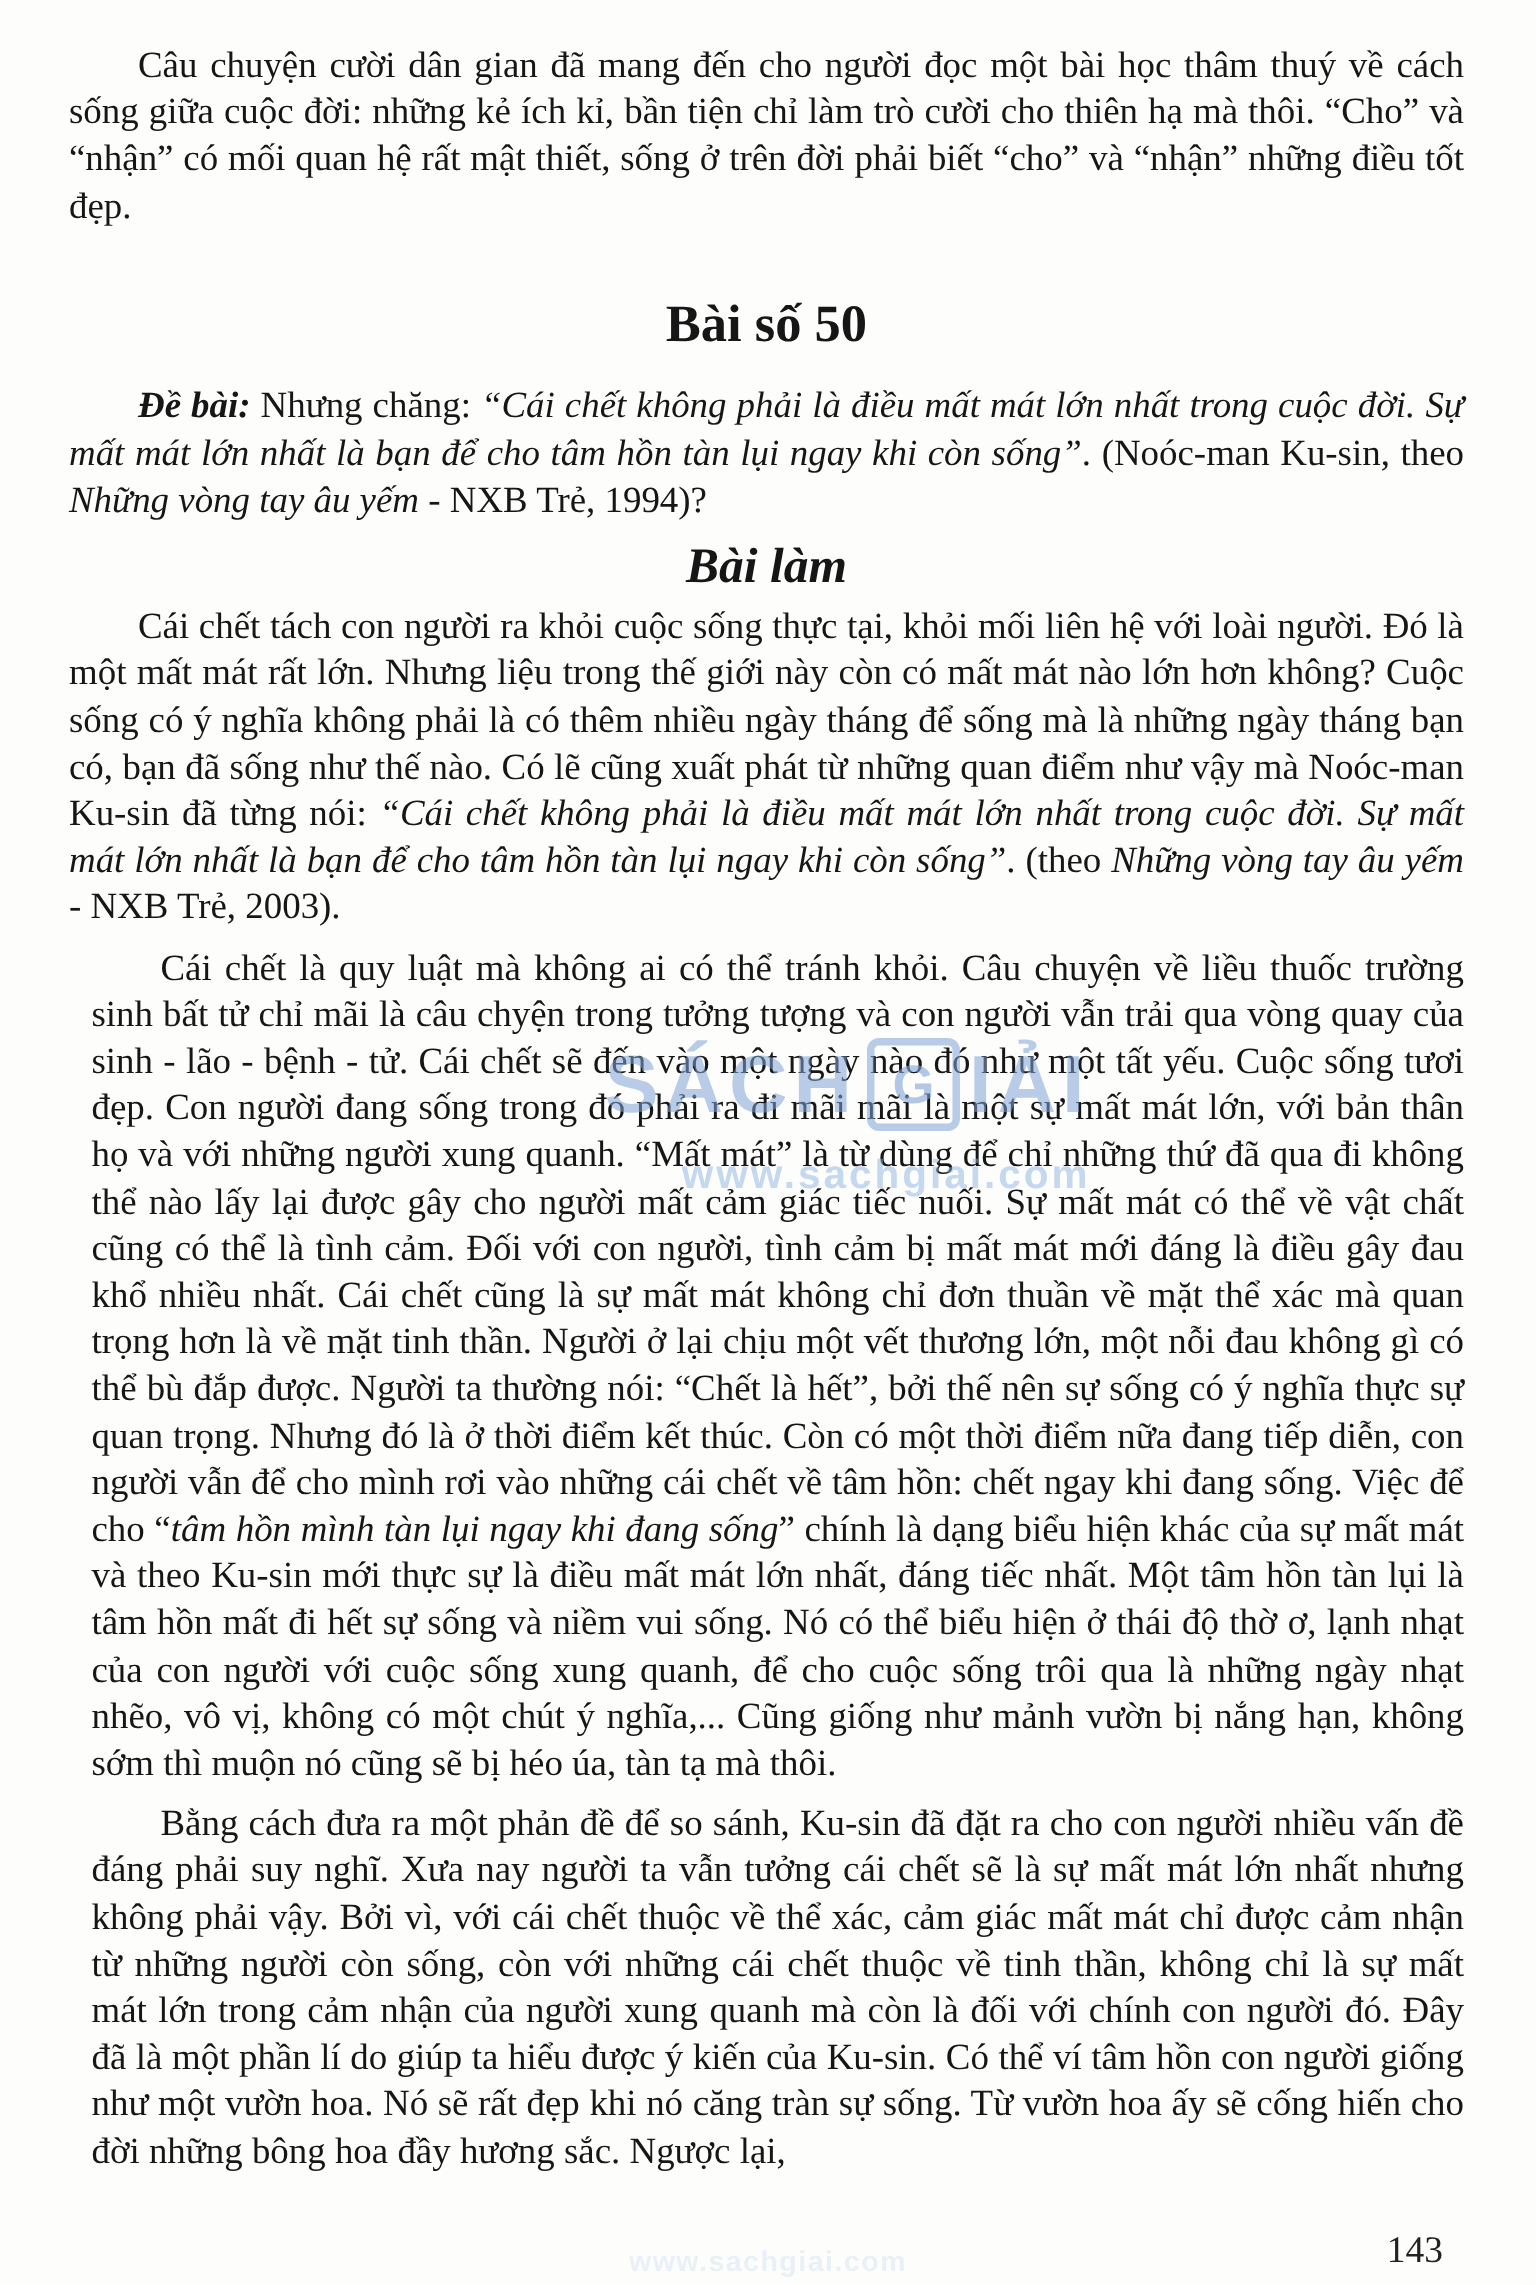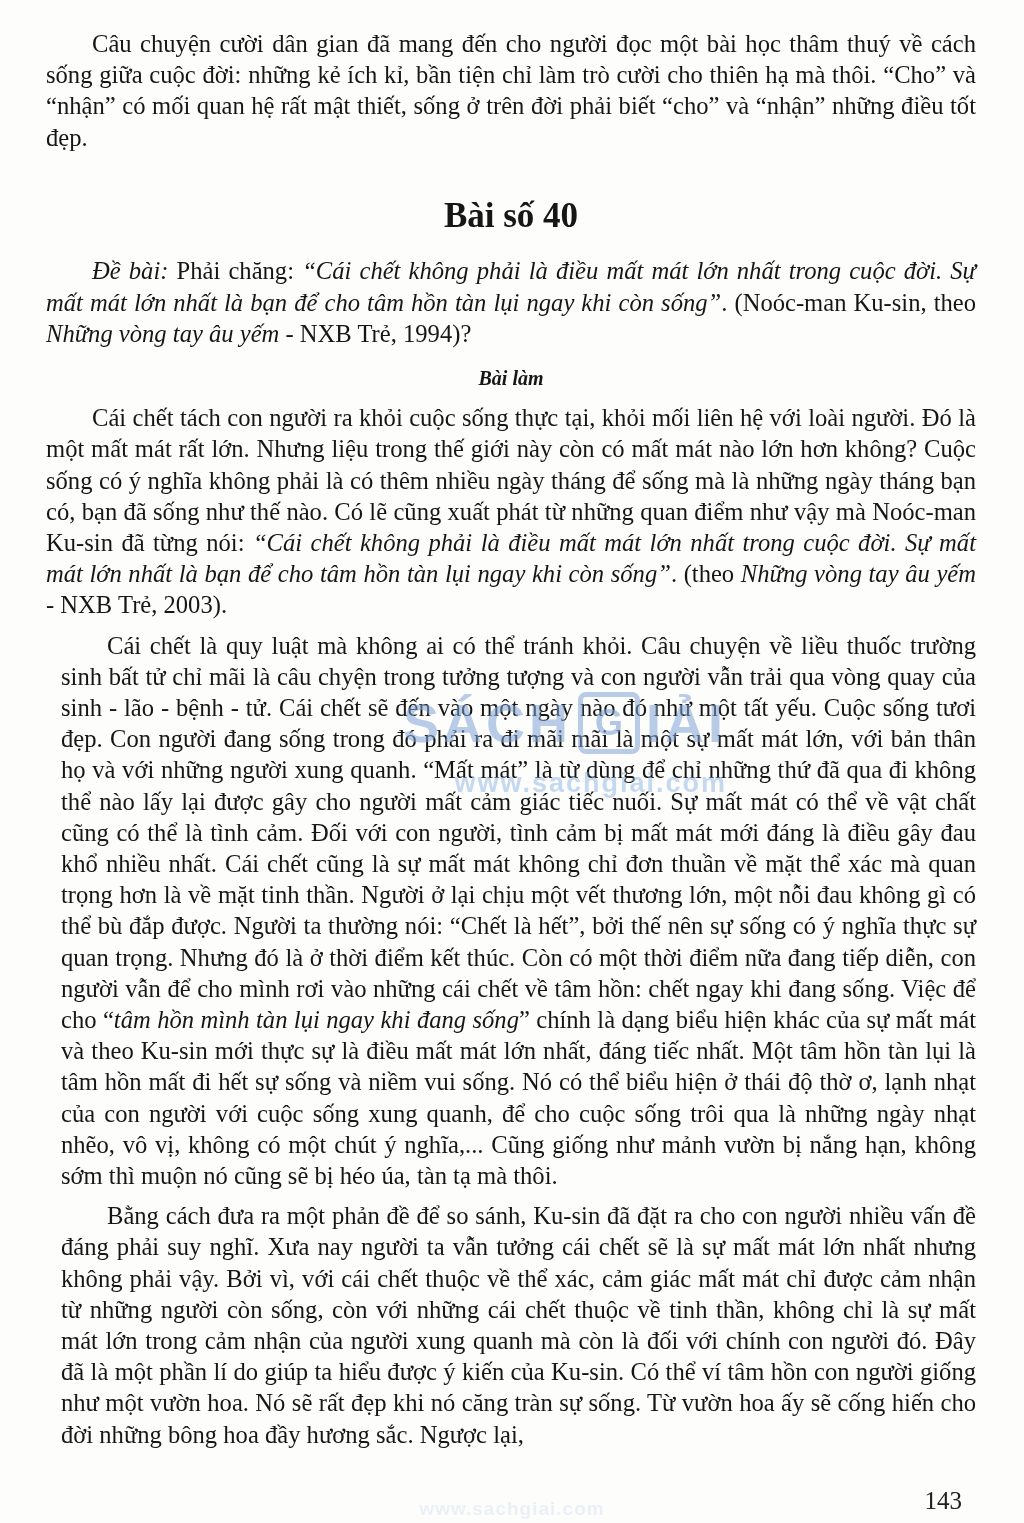--- a/index.html
+++ b/index.html
@@ -22,33 +22,33 @@
     font-size: 24.6px;
     line-height: 31.2px;
     text-align: justify;
   }
   p.para {
     margin: 0;
     text-indent: 46px;
   }
   p.para + p.para { margin-top: 9px; margin-left: 15px; }
   .it { font-style: italic; }
-  .bd { font-weight: normal; }
+  .bd { font-weight: bold; }
   h1.lesson-title {
     margin: 44px 0 20px 0;
     text-align: center;
     font-size: 35px;
     font-weight: bold;
     line-height: 1.1;
     text-indent: 0;
   }
   .essay-heading {
     margin: 14px 0 8px 0;
     text-align: center;
-    font-size: 20px;
+    font-size: 33px;
     font-weight: bold;
     font-style: italic;
     text-indent: 0;
   }
   .page-number {
     position: absolute;
     top: 1487px;
     right: 62px;
     font-size: 25px;
     color: #222;
@@ -108,23 +108,23 @@
 </style>
 </head>
 <body>
 
 <div class="page">
 
   <div class="body-text">
 
     <p class="para">Câu chuyện cười dân gian đã mang đến cho người đọc một bài học thâm thuý về cách sống giữa cuộc đời: những kẻ ích kỉ, bần tiện chỉ làm trò cười cho thiên hạ mà thôi. “Cho” và “nhận” có mối quan hệ rất mật thiết, sống ở trên đời phải biết “cho” và “nhận” những điều tốt đẹp.</p>
 
-    <h1 class="lesson-title">Bài số 40</h1>
+    <h1 class="lesson-title">Bài số 50</h1>
 
-    <p class="para"><span class="it bd">Đề bài:</span><span> Phải chăng: </span><span class="it">“Cái chết không phải là điều mất mát lớn nhất trong cuộc đời. Sự mất mát lớn nhất là bạn để cho tâm hồn tàn lụi ngay khi còn sống”</span><span>. (Noóc-man Ku-sin, theo </span><span class="it">Những vòng tay âu yếm</span><span> - NXB Trẻ, 1994)?</span></p>
+    <p class="para"><span class="it bd">Đề bài:</span><span> Nhưng chăng: </span><span class="it">“Cái chết không phải là điều mất mát lớn nhất trong cuộc đời. Sự mất mát lớn nhất là bạn để cho tâm hồn tàn lụi ngay khi còn sống”</span><span>. (Noóc-man Ku-sin, theo </span><span class="it">Những vòng tay âu yếm</span><span> - NXB Trẻ, 1994)?</span></p>
 
     <div class="essay-heading">Bài làm</div>
 
     <p class="para"><span>Cái chết tách con người ra khỏi cuộc sống thực tại, khỏi mối liên hệ với loài người. Đó là một mất mát rất lớn. Nhưng liệu trong thế giới này còn có mất mát nào lớn hơn không? Cuộc sống có ý nghĩa không phải là có thêm nhiều ngày tháng để sống mà là những ngày tháng bạn có, bạn đã sống như thế nào. Có lẽ cũng xuất phát từ những quan điểm như vậy mà Noóc-man Ku-sin đã từng nói: </span><span class="it">“Cái chết không phải là điều mất mát lớn nhất trong cuộc đời. Sự mất mát lớn nhất là bạn để cho tâm hồn tàn lụi ngay khi còn sống”</span><span>. (theo </span><span class="it">Những vòng tay âu yếm</span><span> - NXB Trẻ, 2003).</span></p>
 
     <p class="para"><span>Cái chết là quy luật mà không ai có thể tránh khỏi. Câu chuyện về liều thuốc trường sinh bất tử chỉ mãi là câu chyện trong tưởng tượng và con người vẫn trải qua vòng quay của sinh - lão - bệnh - tử. Cái chết sẽ đến vào một ngày nào đó như một tất yếu. Cuộc sống tươi đẹp. Con người đang sống trong đó phải ra đi mãi mãi là một sự mất mát lớn, với bản thân họ và với những người xung quanh. “Mất mát” là từ dùng để chỉ những thứ đã qua đi không thể nào lấy lại được gây cho người mất cảm giác tiếc nuối. Sự mất mát có thể về vật chất cũng có thể là tình cảm. Đối với con người, tình cảm bị mất mát mới đáng là điều gây đau khổ nhiều nhất. Cái chết cũng là sự mất mát không chỉ đơn thuần về mặt thể xác mà quan trọng hơn là về mặt tinh thần. Người ở lại chịu một vết thương lớn, một nỗi đau không gì có thể bù đắp được. Người ta thường nói: “Chết là hết”, bởi thế nên sự sống có ý nghĩa thực sự quan trọng. Nhưng đó là ở thời điểm kết thúc. Còn có một thời điểm nữa đang tiếp diễn, con người vẫn để cho mình rơi vào những cái chết về tâm hồn: chết ngay khi đang sống. Việc để cho “</span><span class="it">tâm hồn mình tàn lụi ngay khi đang sống</span><span>” chính là dạng biểu hiện khác của sự mất mát và theo Ku-sin mới thực sự là điều mất mát lớn nhất, đáng tiếc nhất. Một tâm hồn tàn lụi là tâm hồn mất đi hết sự sống và niềm vui sống. Nó có thể biểu hiện ở thái độ thờ ơ, lạnh nhạt của con người với cuộc sống xung quanh, để cho cuộc sống trôi qua là những ngày nhạt nhẽo, vô vị, không có một chút ý nghĩa,... Cũng giống như mảnh vườn bị nắng hạn, không sớm thì muộn nó cũng sẽ bị héo úa, tàn tạ mà thôi.</span></p>
 
     <p class="para"><span>Bằng cách đưa ra một phản đề để so sánh, Ku-sin đã đặt ra cho con người nhiều vấn đề đáng phải suy nghĩ. Xưa nay người ta vẫn tưởng cái chết sẽ là sự mất mát lớn nhất nhưng không phải vậy. Bởi vì, với cái chết thuộc về thể xác, cảm giác mất mát chỉ được cảm nhận từ những người còn sống, còn với những cái chết thuộc về tinh thần, không chỉ là sự mất mát lớn trong cảm nhận của người xung quanh mà còn là đối với chính con người đó. Đây đã là một phần lí do giúp ta hiểu được ý kiến của Ku-sin. Có thể ví tâm hồn con người giống như một vườn hoa. Nó sẽ rất đẹp khi nó căng tràn sự sống. Từ vườn hoa ấy sẽ cống hiến cho đời những bông hoa đầy hương sắc. Ngược lại,</span></p>
 
   </div>

